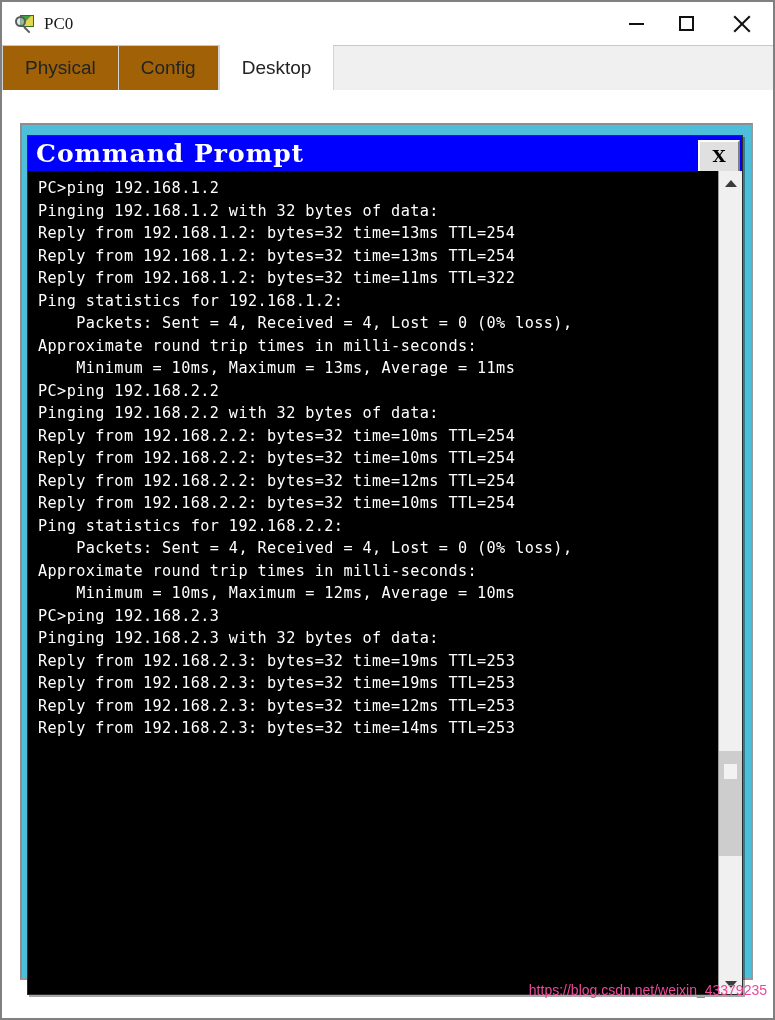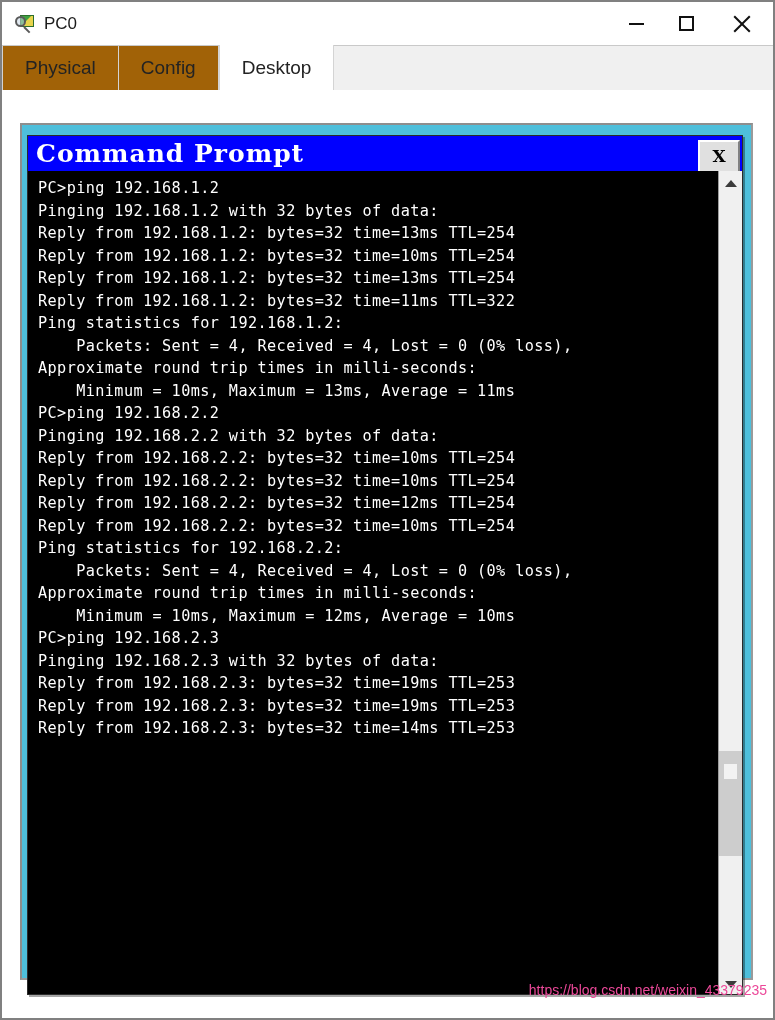--- a/index.html
+++ b/index.html
@@ -27,20 +27,21 @@
     background: #ffffff;
     display: flex;
     align-items: center;
   }
   .title-left {
     display: flex;
     align-items: center;
     padding-left: 12px;
     gap: 8px;
     flex: 1;
+    font-family: Liberation Serif, serif;
   }
   .app-icon {
     width: 22px; height: 22px;
     position: relative;
     flex: none;
   }
   .app-icon .doc {
     position: absolute;
     left: 6px; top: 2px;
     width: 14px; height: 12px;
@@ -343,21 +344,20 @@
           <span>X</span>
         </button>
       </div>
 
       <div class="term">
         <div class="term-line">PC&gt;ping 192.168.1.2</div>
         <div class="term-line blank"></div>
         <div class="term-line">Pinging 192.168.1.2 with 32 bytes of data:</div>
         <div class="term-line blank"></div>
         <div class="term-line">Reply from 192.168.1.2: bytes=32 time=13ms TTL=254</div>
-        <div class="term-line">Reply from 192.168.1.2: bytes=32 time=10ms TTL=254</div>
         <div class="term-line">Reply from 192.168.1.2: bytes=32 time=13ms TTL=254</div>
         <div class="term-line">Reply from 192.168.1.2: bytes=32 time=11ms TTL=322</div>
         <div class="term-line blank"></div>
         <div class="term-line">Ping statistics for 192.168.1.2:</div>
         <div class="term-line">    Packets: Sent = 4, Received = 4, Lost = 0 (0% loss),</div>
         <div class="term-line">Approximate round trip times in milli-seconds:</div>
         <div class="term-line">    Minimum = 10ms, Maximum = 13ms, Average = 11ms</div>
         <div class="term-line blank"></div>
         <div class="term-line">PC&gt;ping 192.168.2.2</div>
         <div class="term-line blank"></div>
@@ -372,20 +372,21 @@
         <div class="term-line">    Packets: Sent = 4, Received = 4, Lost = 0 (0% loss),</div>
         <div class="term-line">Approximate round trip times in milli-seconds:</div>
         <div class="term-line">    Minimum = 10ms, Maximum = 12ms, Average = 10ms</div>
         <div class="term-line blank"></div>
         <div class="term-line">PC&gt;ping 192.168.2.3</div>
         <div class="term-line blank"></div>
         <div class="term-line">Pinging 192.168.2.3 with 32 bytes of data:</div>
         <div class="term-line blank"></div>
         <div class="term-line">Reply from 192.168.2.3: bytes=32 time=19ms TTL=253</div>
         <div class="term-line">Reply from 192.168.2.3: bytes=32 time=19ms TTL=253</div>
+        <div class="term-line">Reply from 192.168.2.3: bytes=32 time=12ms TTL=253</div>
         <div class="term-line">Reply from 192.168.2.3: bytes=32 time=14ms TTL=253</div>
       </div>
 
       <div class="scrollbar">
         <div class="sb-btn up">
           <span class="sb-arrow up"></span>
         </div>
         <div class="sb-track">
           <div class="sb-thumb"></div>
         </div>

